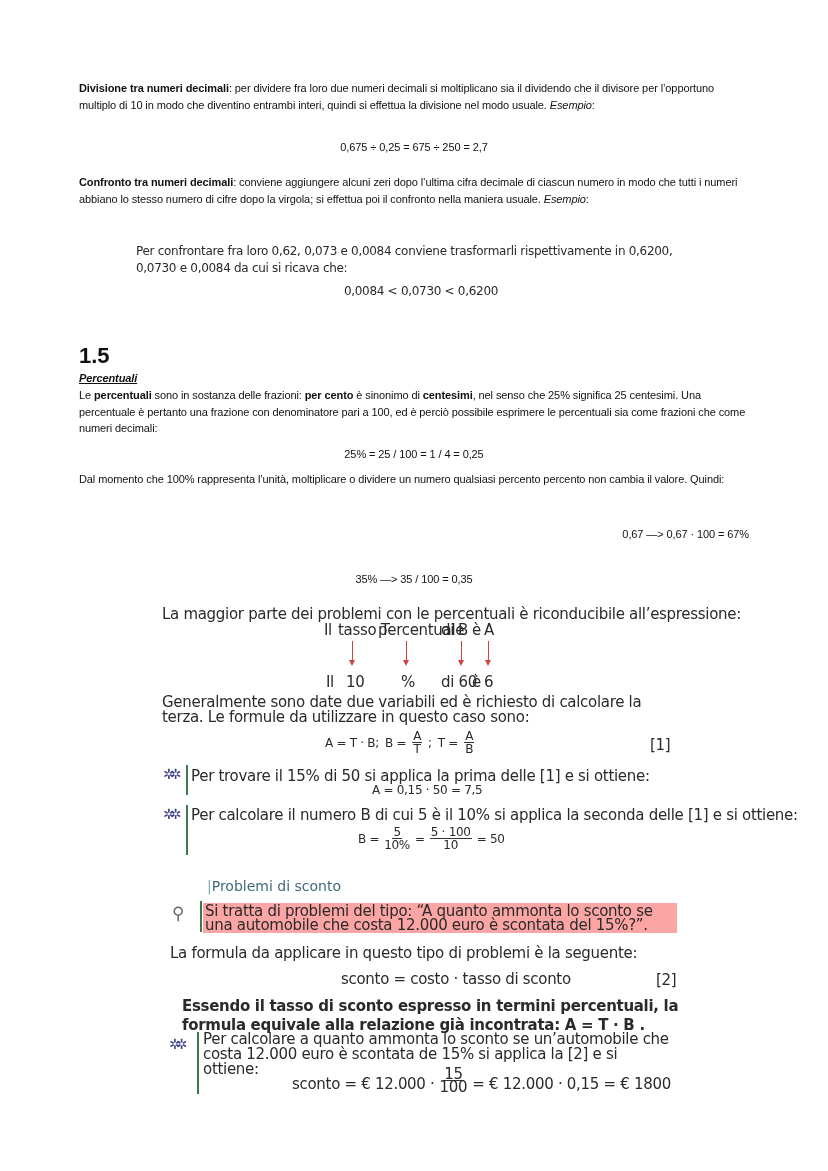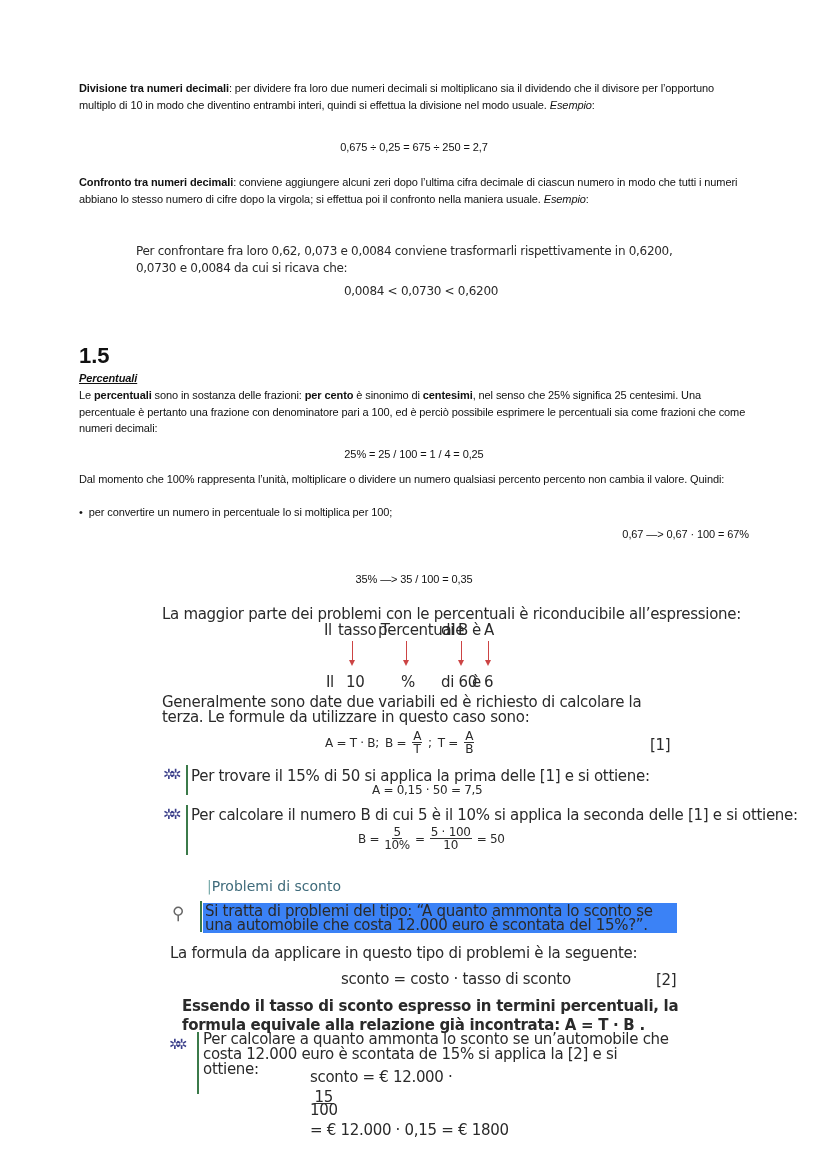--- a/index.html
+++ b/index.html
@@ -7,21 +7,21 @@
   .abs{position:absolute;}
   .p{font-size:11px;line-height:16.5px;letter-spacing:-0.1px;}
   .center{text-align:center;}
   .book{font-family:"DejaVu Sans",sans-serif;font-size:15px;color:#2a2a2a;letter-spacing:-0.3px;}
   .arrow{position:absolute;width:1px;background:#c44;}
   .arrow:after{content:"";position:absolute;left:-3px;bottom:-5px;border-left:3.5px solid transparent;border-right:3.5px solid transparent;border-top:6px solid #c44;}
   .frac{display:inline-flex;flex-direction:column;align-items:center;vertical-align:middle;line-height:12px;}
   .frac .num{border-bottom:1px solid #333;padding:0 1px;}
   .gbar{position:absolute;width:2px;background:#3b7a4a;}
   .gear{position:absolute;color:#3b3f8a;font-size:14px;letter-spacing:-5px;}
-  .hl{background:#3b82f6;}
+  .hl{background:#fca5a5;}
 </style>
 </head>
 <body>
 
 <div class="abs p" style="left:79px;top:80px;width:670px;">
   <b>Divisione tra numeri decimali</b><span>: per dividere fra loro due numeri decimali si moltiplicano sia il dividendo che il divisore per l’opportuno multiplo di 10 in modo che diventino entrambi interi, quindi si effettua la divisione nel modo usuale. </span><i>Esempio</i><span>:</span>
 </div>
 <div class="abs p center" style="left:79px;top:139px;width:670px;">0,675 ÷ 0,25 = 675 ÷ 250 = 2,7</div>
 
 <div class="abs p" style="left:79px;top:174px;width:670px;">
@@ -31,21 +31,20 @@
 <div class="abs book center" style="left:136px;top:284px;width:570px;font-size:12px;">0,0084 &lt; 0,0730 &lt; 0,6200</div>
 
 <div class="abs" style="left:79px;top:343px;font-size:22px;font-weight:bold;">1.5</div>
 <div class="abs p" style="left:79px;top:370px;font-weight:bold;font-style:italic;text-decoration:underline;">Percentuali</div>
 <div class="abs p" style="left:79px;top:387px;width:675px;">
   <span>Le </span><b>percentuali</b><span> sono in sostanza delle frazioni: </span><b>per cento</b><span> è sinonimo di </span><b>centesimi</b><span>, nel senso che 25% significa 25 centesimi. Una percentuale è pertanto una frazione con denominatore pari a 100, ed è perciò possibile esprimere le percentuali sia come frazioni che come numeri decimali:</span>
 </div>
 <div class="abs p center" style="left:79px;top:446px;width:670px;">25% = 25 / 100 = 1 / 4 = 0,25</div>
 <div class="abs p" style="left:79px;top:471px;width:675px;">Dal momento che 100% rappresenta l’unità, moltiplicare o dividere un numero qualsiasi percento percento non cambia il valore. Quindi:</div>
 <div class="abs p" style="left:79px;top:504px;width:675px;">
-  <div>•&nbsp;&nbsp;<span>per convertire un numero in percentuale lo si moltiplica per 100;</span></div>
 </div>
 <div class="abs p center" style="left:79px;top:526px;width:670px;text-align:right;">0,67 —&gt; 0,67 · 100 = 67%</div>
 <div class="abs p center" style="left:79px;top:571px;width:670px;">35% —&gt; 35 / 100 = 0,35</div>
 
 <div class="abs book" style="left:162px;top:605px;">La maggior parte dei problemi con le percentuali è riconducibile all’espressione:</div>
 <div class="abs book" style="left:0;top:621px;width:828px;height:70px;">
   <span class="abs" style="left:324px;top:0;">Il</span>
   <span class="abs" style="left:338px;top:0;">tasso T</span>
   <span class="abs" style="left:378px;top:0;">percentuale</span>
   <span class="abs" style="left:441px;top:0;">di</span>
@@ -109,20 +108,20 @@
 <div class="gbar" style="left:200px;top:901px;height:31px;"></div>
 <div class="abs book hl" style="left:203px;top:903px;width:470px;line-height:14px;padding:1px 2px;">Si tratta di problemi del tipo: “A quanto ammonta lo sconto se una automobile che costa 12.000 euro è scontata del 15%?”.</div>
 <div class="abs book" style="left:170px;top:944px;">La formula da applicare in questo tipo di problemi è la seguente:</div>
 <div class="abs book" style="left:341px;top:970px;">sconto = costo · tasso di sconto</div>
 <div class="abs book" style="left:656px;top:971px;">[2]</div>
 <div class="abs book" style="left:182px;top:997px;width:505px;line-height:19px;font-weight:bold;">Essendo il tasso di sconto espresso in termini percentuali, la formula equivale alla relazione già incontrata: A = T · B .</div>
 
 <div class="gear" style="left:169px;top:1036px;">✲✲</div>
 <div class="gbar" style="left:197px;top:1032px;height:62px;"></div>
 <div class="abs book" style="left:203px;top:1032px;width:470px;line-height:15px;">Per calcolare a quanto ammonta lo sconto se un’automobile che costa 12.000 euro è scontata de 15% si applica la [2] e si ottiene:</div>
-<div class="abs book" style="left:310px;top:1068px;display:flex;align-items:flex-start;gap:5px;flex-direction:column;">
+<div class="abs book" style="left:292px;top:1068px;display:flex;align-items:flex-end;gap:5px;">
   <span>sconto = € 12.000 ·</span>
   <span class="frac">
       <span class="num">15</span>
       <span>100</span>
     </span>
   <span>= € 12.000 · 0,15 = € 1800</span>
 </div>
 
 </body></html>

